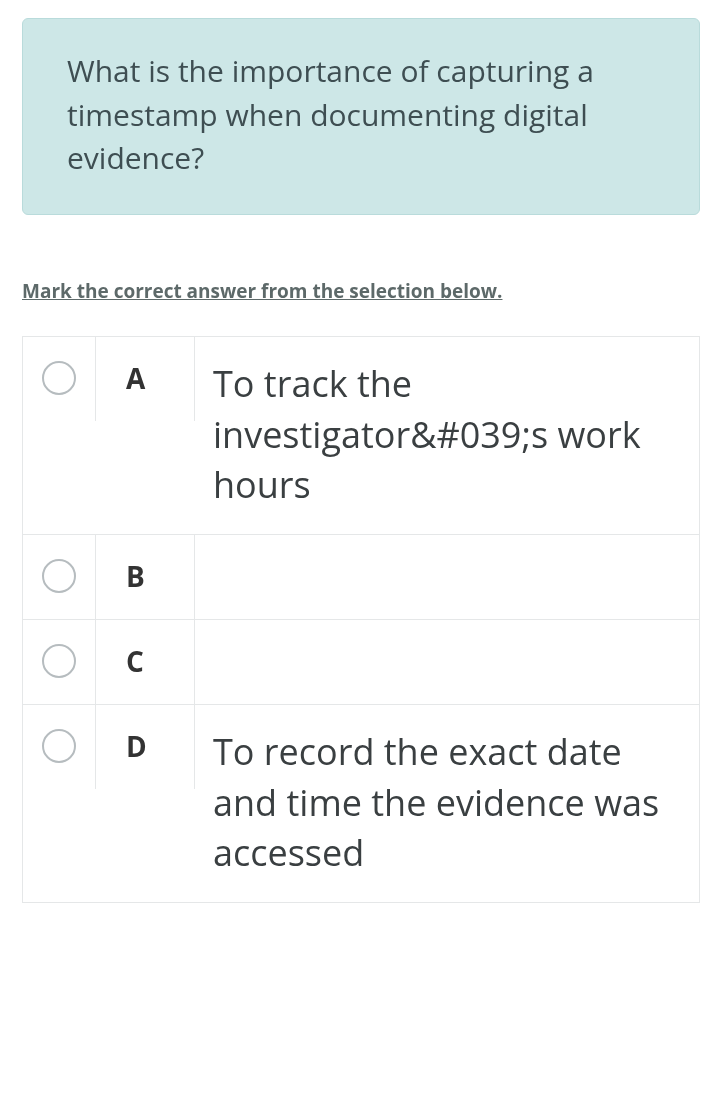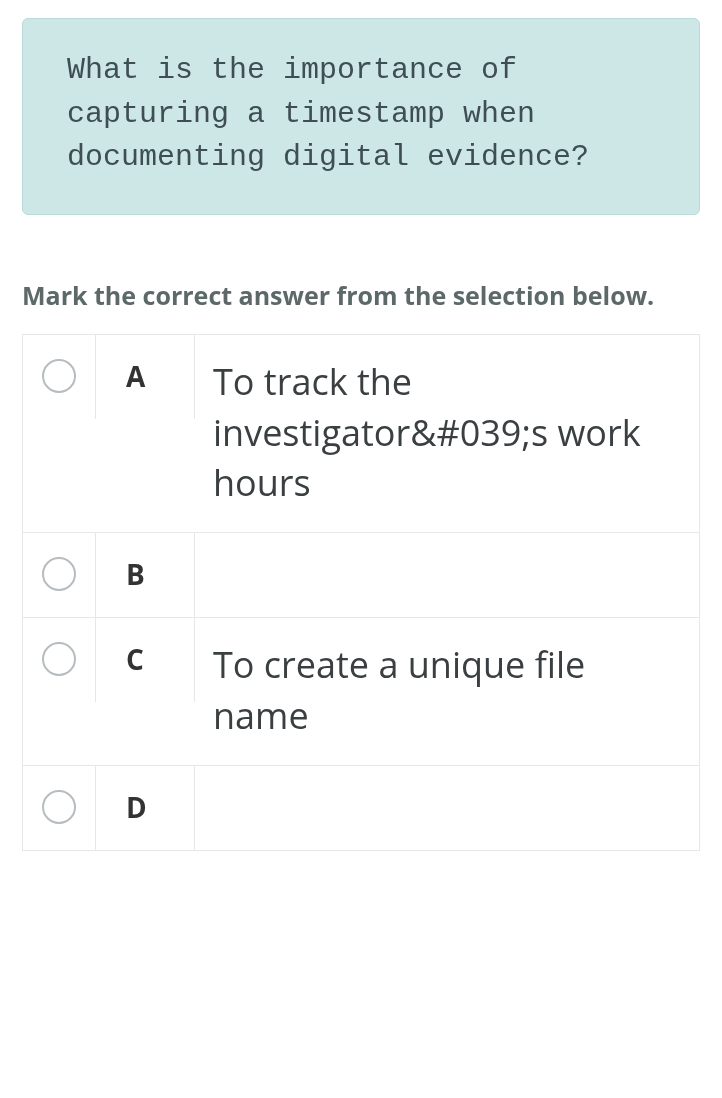--- a/index.html
+++ b/index.html
@@ -14,34 +14,34 @@
     width: 722px;
     min-height: 1098px;
     padding: 18px 22px 30px 22px;
   }
   .question-box {
     background: #cde7e7;
     border: 1px solid #b9dbdb;
     border-radius: 6px;
     padding: 30px 44px 34px 44px;
     margin-bottom: 64px;
-    font-family: Liberation Mono, monospace;
   }
   .question-text {
     font-size: 30px;
     line-height: 1.45;
     color: #3e4e52;
     font-weight: 400;
   }
   .instruction {
-    font-size: 25px;
+    font-size: 19px;
     font-weight: 700;
     color: #5d6969;
     line-height: 1.35;
-    margin-bottom: 22px;
+    margin-bottom: 32px;
+    text-decoration: underline;
   }
   .answers {
     border: 1px solid #e5e7e8;
     border-top: none;
   }
   .answer-row {
     display: flex;
     align-items: flex-start;
     border-top: 1px solid #e5e7e8;
   }
@@ -105,24 +105,24 @@
         <div class="radio-circle"></div>
       </div>
       <div class="cell cell-letter">B</div>
     </div>
 
     <div class="answer-row">
       <div class="cell cell-radio">
         <div class="radio-circle"></div>
       </div>
       <div class="cell cell-letter">C</div>
-      <div class="cell cell-text">To create a unique file name</div>
     </div>
 
     <div class="answer-row">
       <div class="cell cell-radio">
         <div class="radio-circle"></div>
       </div>
       <div class="cell cell-letter">D</div>
+      <div class="cell cell-text">To record the exact date and time the evidence was accessed</div>
     </div>
 
   </div>
 </div>
 
 </body></html>

